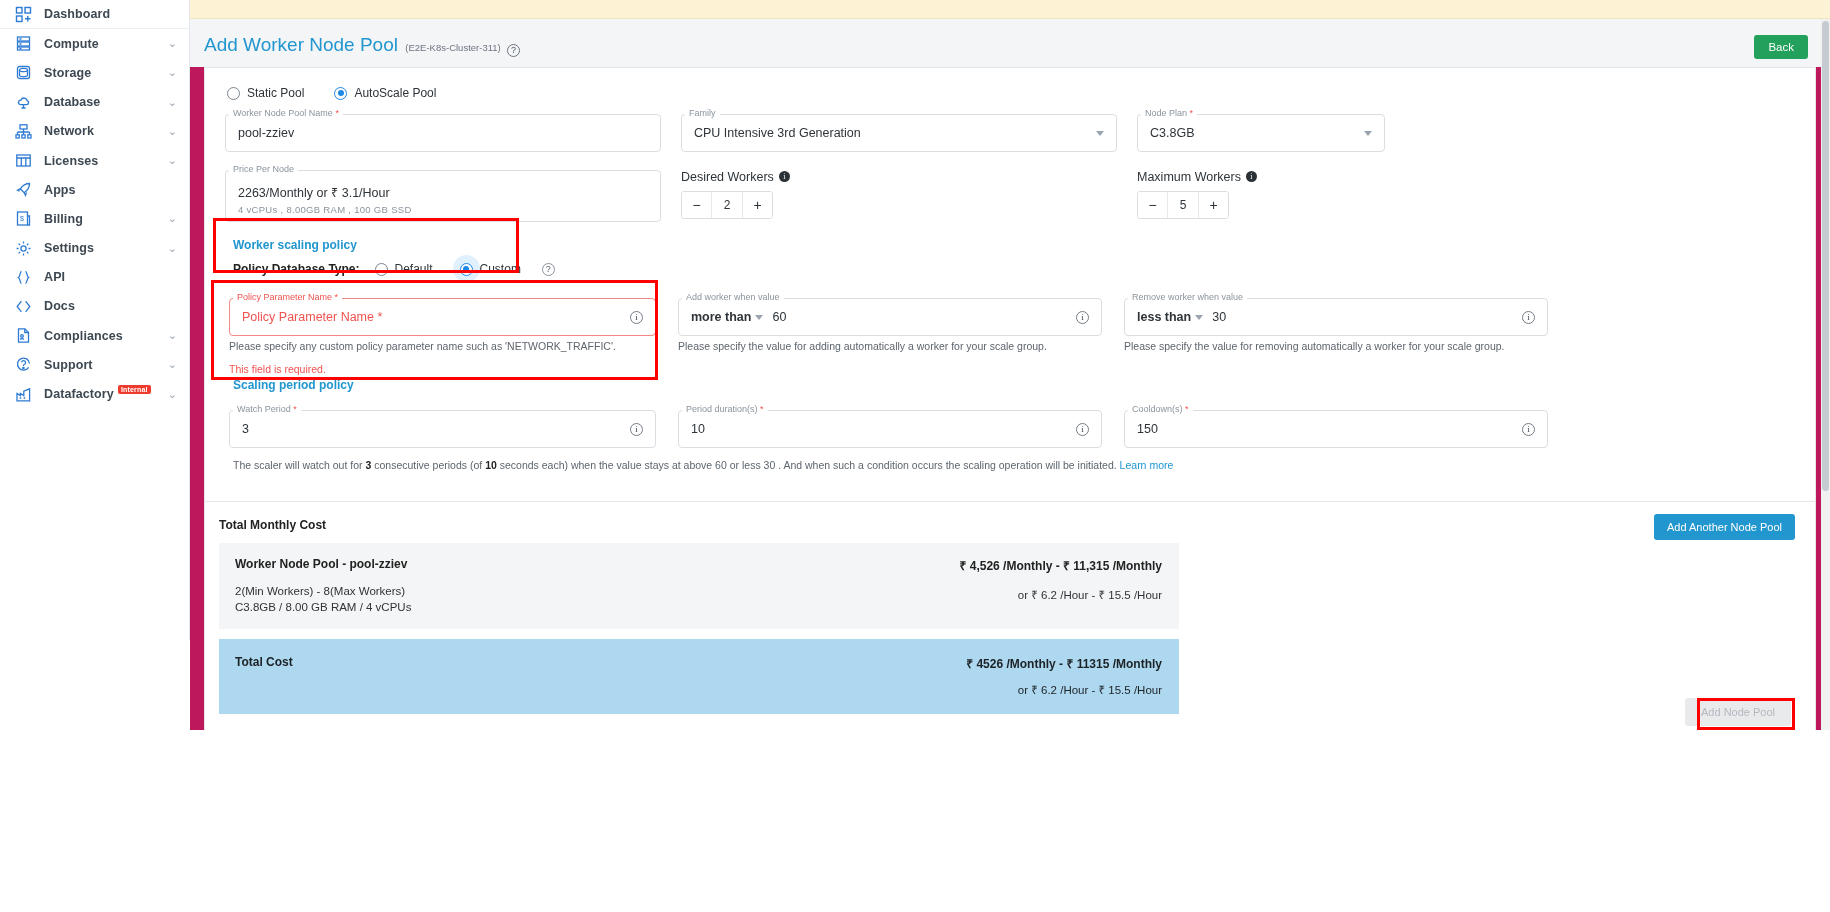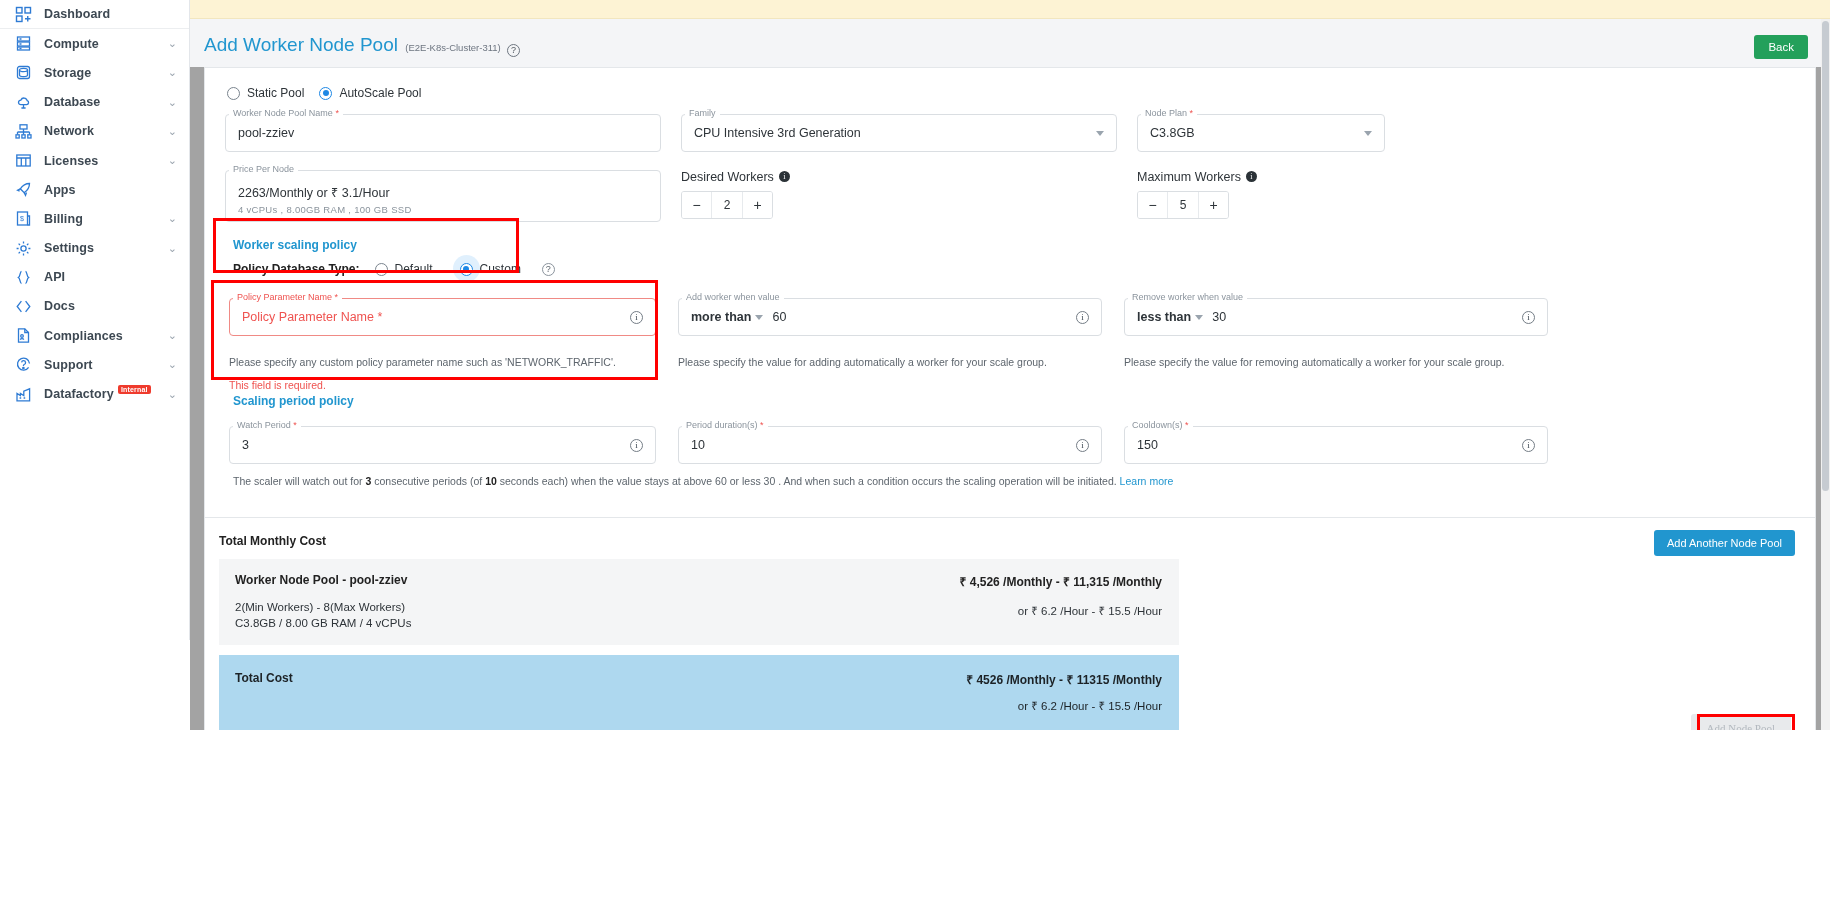--- a/index.html
+++ b/index.html
@@ -60,21 +60,21 @@
     margin-left:4px;
     position:relative;
     top:-5px;
     letter-spacing:.2px;
   }
 
   
   .main {
     flex:1 1 auto;
     height:730px;
-    background:#a3a3a3;
+    background:#be185d;
     position:relative;
     overflow:hidden;
   }
   .topbar {
     height:19px;
     background:#fdf3d4;
     border-bottom:1px solid #f2e6bf;
   }
   .content-wrap { padding:0 0 0 0; }
 
@@ -119,21 +119,21 @@
 
   .card {
     background:#fff;
     border:1px solid #e4e7ea;
     margin:0 14px 0 14px;
     padding:16px 14px 14px 14px;
     position:relative;
   }
 
   
-  .pool-type-row { display:flex; align-items:center; gap:15px; padding:2px 0 14px 8px;text-align:right; }
+  .pool-type-row { display:flex; align-items:center; gap:30px; padding:2px 0 14px 8px;text-align:right; }
   .radio { display:flex; align-items:center; cursor:pointer; gap:7px; position:relative; }
   .radio .dot {
     width:13px; height:13px; border-radius:50%;
     border:1.6px solid #7a848e; background:#fff;
     display:block; position:relative;
   }
   .radio.on .dot { border-color:#1e88e5; }
   .radio.on .dot:after {
     content:""; position:absolute;
     left:2.2px; top:2.2px; width:6.4px; height:6.4px;
@@ -228,21 +228,21 @@
 
   .sec-title { color:#2196cf; font-size:12px; font-weight:bold; }
   .policy-type-row { display:flex; align-items:center; gap:13px; margin-top:10px; }
   .ptl { font-size:12px; font-weight:bold; color:#222; }
 
   .help-sm {
     display:inline-flex;align-items:center;justify-content:center;
     width:13px;height:13px;border:1px solid #8b949d;border-radius:50%;
     font-size:9px;color:#5b636b;cursor:pointer;
   }
-  .hint { font-size:10.5px; color:#5d656d; margin-top:20px; line-height:1.3; }
+  .hint { font-size:10.5px; color:#5d656d; margin-top:4px; line-height:1.3; }
   .hint.err { color:#ef5350; margin-top:9px; }
   .hint b { font-weight:bold; color:#222; }
   .hint a { color:#2196cf; text-decoration:none; }
 
   
   .cost-card {
     background:#fff;
     border:1px solid #e4e7ea;
     border-top:none;
     margin:0 14px;
@@ -277,21 +277,21 @@
   }
   .tb-l { font-size:12px; font-weight:bold; color:#1c2226; }
   .tb-r1 { font-size:12px; font-weight:bold; color:#1c2226; text-align:right; }
   .tb-r2 { font-size:11.5px; color:#1c2226; text-align:right; margin-top:10px; }
 
   .btn-submit {
     position:absolute; right:24px; bottom:18px;
     background:#e8eaec; color:#b3b9bf;
     border:none; border-radius:3px;
     font-size:11px; padding:8px 16px;
-    font-family:Liberation Serif, serif; cursor:default;
+    font-family:Liberation Sans, sans-serif; cursor:default;
   }
   .scrollbar-v {
     position:absolute; right:0; top:19px;
     width:9px; height:893px; background:#f1f1f1;
   }
   .scrollbar-v .thumb {
     position:absolute; left:1px; top:2px;
     width:7px; height:470px; background:#c6cbd1; border-radius:4px;
   }
 </style>

